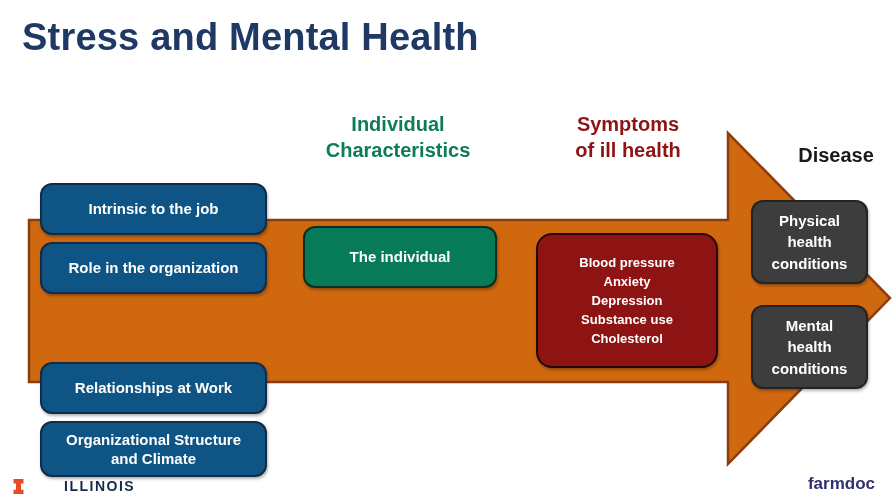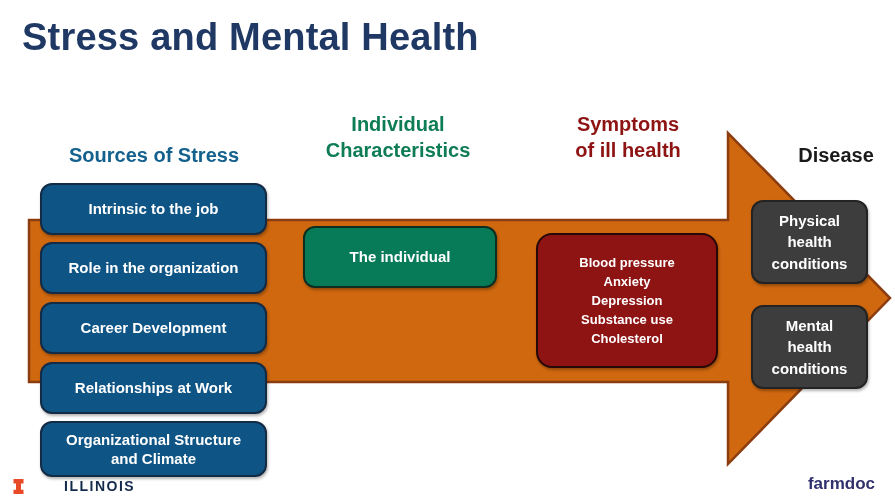--- a/index.html
+++ b/index.html
@@ -136,30 +136,28 @@
 <body>
 
 <div class="slide">
 
   <h1 class="page-title">Stress and Mental Health</h1>
 
   <svg class="flow-arrow" viewBox="0 0 895 500" aria-hidden="true">
     <polygon points="29,220 728,220 728,133 890,298 728,464 728,382 29,382" style="fill:var(--arrow_fill,#D0680F); stroke:var(--arrow_stroke,#8C3D10); stroke-width:2.5; stroke-linejoin:miter;"></polygon>
   </svg>
 
-  <div class="hdr hdr-sources">Sources of Stress</div>
   <div class="hdr hdr-individual">Individual
 Characteristics</div>
   <div class="hdr hdr-symptoms">Symptoms
 of ill health</div>
   <div class="hdr hdr-disease">Disease</div>
 
   <div class="box blue b1">Intrinsic to the job</div>
   <div class="box blue b2">Role in the organization</div>
-  <div class="box blue b3">Career Development</div>
   <div class="box blue b4">Relationships at Work</div>
   <div class="box blue b5">Organizational Structure
 and Climate</div>
 
   <div class="box green g1">The individual</div>
 
   <div class="box red">Blood pressure
 Anxiety
 Depression
 Substance use

